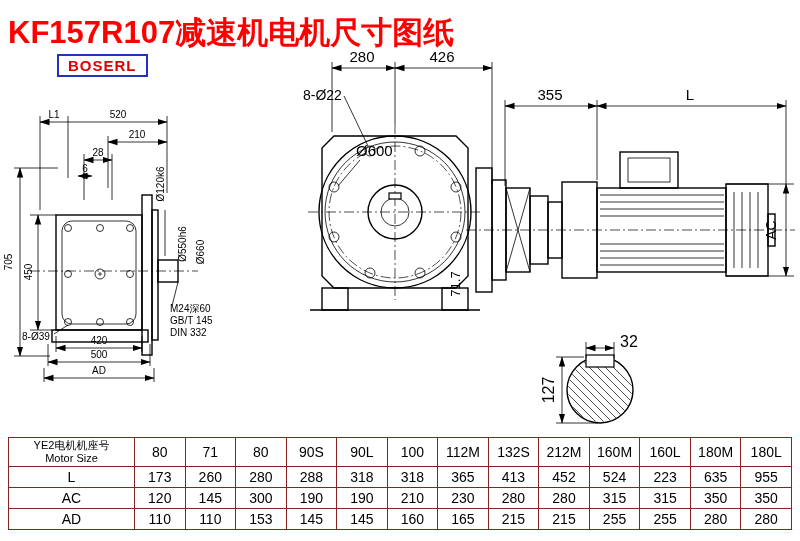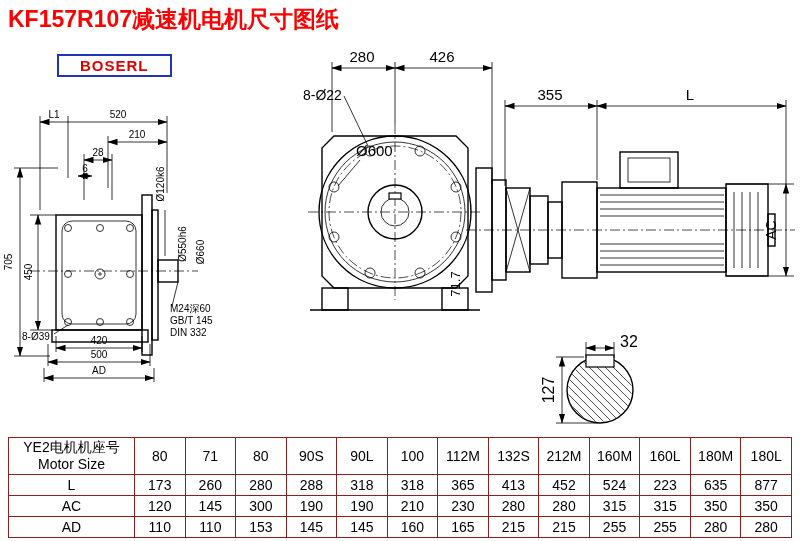--- a/index.html
+++ b/index.html
@@ -1,32 +1,32 @@
 <!DOCTYPE html>
 <html><head>
 <meta charset="utf-8">
 <style>
   * { margin:0; padding:0; box-sizing:border-box; }
   html,body { width:800px; height:541px; background:#fff; overflow:hidden; }
   body { position:relative; font-family:"Liberation Sans", sans-serif; color:#000; }
-  .title { position:absolute; left:8px; top:4px; font-size:23px; font-weight:bold; color:#ff0000; white-space:nowrap; }
-  .brand { position:absolute; left:57px; top:54px; border:2px solid #2233bb; color:#e00000; font-weight:bold; font-size:15px; padding:1px 21px; letter-spacing:1px; background:#fff; }
+  .title { position:absolute; left:8px; top:12px; font-size:31px; font-weight:bold; color:#ff0000; white-space:nowrap; }
+  .brand { position:absolute; left:57px; top:54px; border:2px solid #2233bb; color:#e00000; font-weight:bold; font-size:15px; padding:1px 9px; letter-spacing:1px; background:#fff; }
   svg.drawing { position:absolute; left:0; top:38px; }
   svg text { fill:#000; font-family:"Liberation Sans", sans-serif; }
   .t10 { font-size:10px; } .t13 { font-size:13px; } .t14 { font-size:14px; }
   .t15 { font-size:15px; } .t16 { font-size:16px; }
   .obj  { fill:none; stroke:#000; stroke-width:1.4; }
   .objf { fill:#fff; stroke:#000; stroke-width:1.2; }
   .thin { fill:none; stroke:#000; stroke-width:0.8; }
   .dim line { stroke:#000; stroke-width:0.8; fill:none; }
   .cl   { fill:none; stroke:#000; stroke-width:0.7; stroke-dasharray:10 3 2 3; }
   .hatch line { stroke:#000; stroke-width:0.7; }
   table.size { position:absolute; left:8px; top:437px; width:784px; border-collapse:collapse; table-layout:fixed; font-size:14px; }
   table.size td { border:1px solid #8b2020; text-align:center; padding:1px 0; height:21px; overflow:hidden; white-space:nowrap; }
-  table.size td.lbl { width:126px; font-size:14px; line-height:1.2;margin-top:40px; }
+  table.size td.lbl { width:126px; font-size:11px; line-height:1.2;margin-top:40px; }
 </style>
 </head>
 <body>
 
 <div class="title">KF157R107减速机电机尺寸图纸</div>
 <div class="brand">BOSERL</div>
 
 <svg class="drawing" width="800" height="396" viewBox="0 0 800 396">
   <defs>
     <marker id="ar" viewBox="0 0 10 8" markerWidth="10" markerHeight="8" refX="9.5" refY="4" orient="auto-start-reverse" markerUnits="userSpaceOnUse">
@@ -250,21 +250,21 @@
         <td>280</td>
         <td>288</td>
         <td>318</td>
         <td>318</td>
         <td>365</td>
         <td>413</td>
         <td>452</td>
         <td>524</td>
         <td>223</td>
         <td>635</td>
-        <td>877</td>
+        <td>955</td>
       </tr>
       <tr>
         <td>AC</td>
         <td>120</td>
         <td>145</td>
         <td>300</td>
         <td>190</td>
         <td>190</td>
         <td>210</td>
         <td>230</td>

